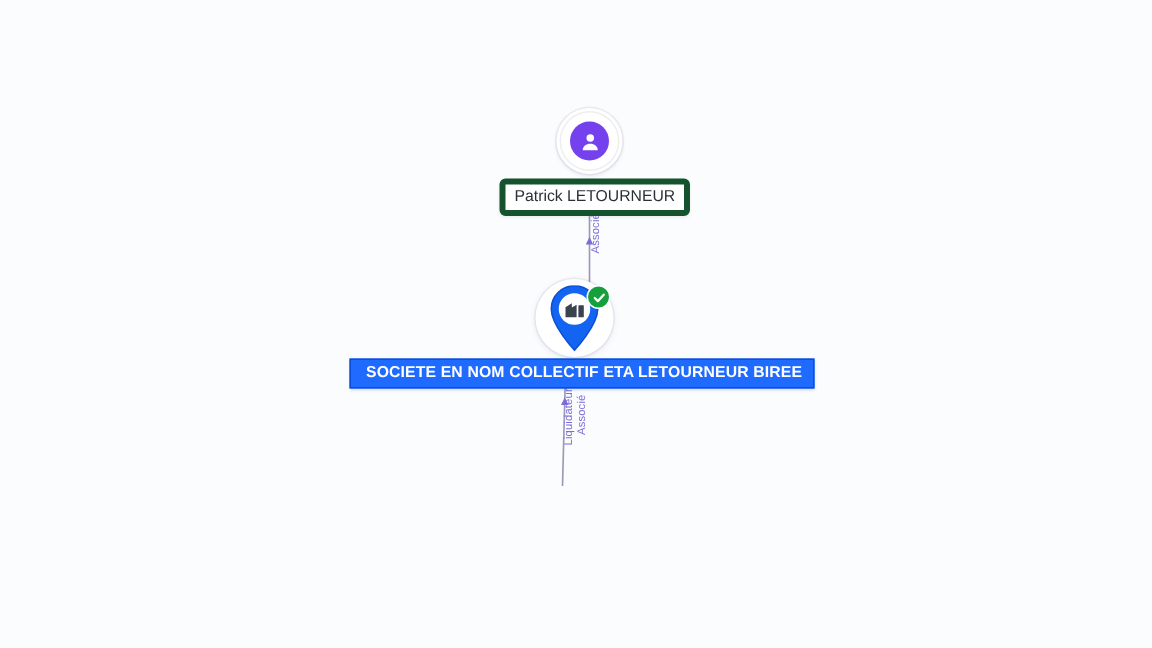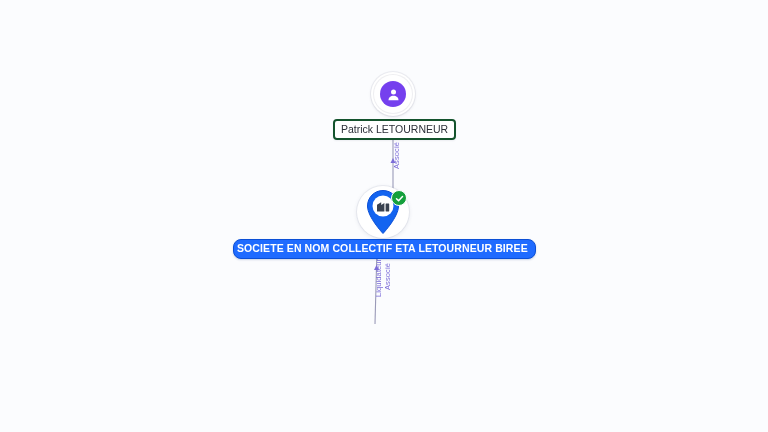--- a/index.html
+++ b/index.html
@@ -70,21 +70,21 @@
     display: flex;
     align-items: center;
     justify-content: center;
   }
   .avatar-circle svg { display: block; }
   .node-label {
     display: inline-block;
     margin-top: 3px;
     padding: 2px 6px 3px 6px;
     background: #ffffff;
-    border: 2px solid #14532d;
+    border: 4px solid #14532d;
     border-radius: 4px;
     font-size: 10.5px;
     line-height: 12px;
     color: #2b2f38;
     white-space: nowrap;
     box-shadow: 0 1px 2px rgba(60,60,90,0.07);
   }
 
   
   .company-node {
@@ -124,24 +124,24 @@
     border-radius: 50%;
     background: #15a03c;
     border: 1.5px solid #ffffff;
     display: flex;
     align-items: center;
     justify-content: center;
   }
   .company-label {
     display: inline-block;
     margin-top: -2px;
-    padding: 2px 7px 3px 3px;
+    padding: 2px 7px 3px 10px;
     background: #1f6bff;
     border: 1px solid #0b4fd6;
-    border-radius: 8px;
+    border-radius: 0;
     font-size: 10.5px;
     line-height: 13px;
     font-weight: bold;
     letter-spacing: 0.1px;
     color: #ffffff;
     white-space: nowrap;
     box-shadow: 0 1px 2px rgba(20,50,120,0.2);
   }
 
   

